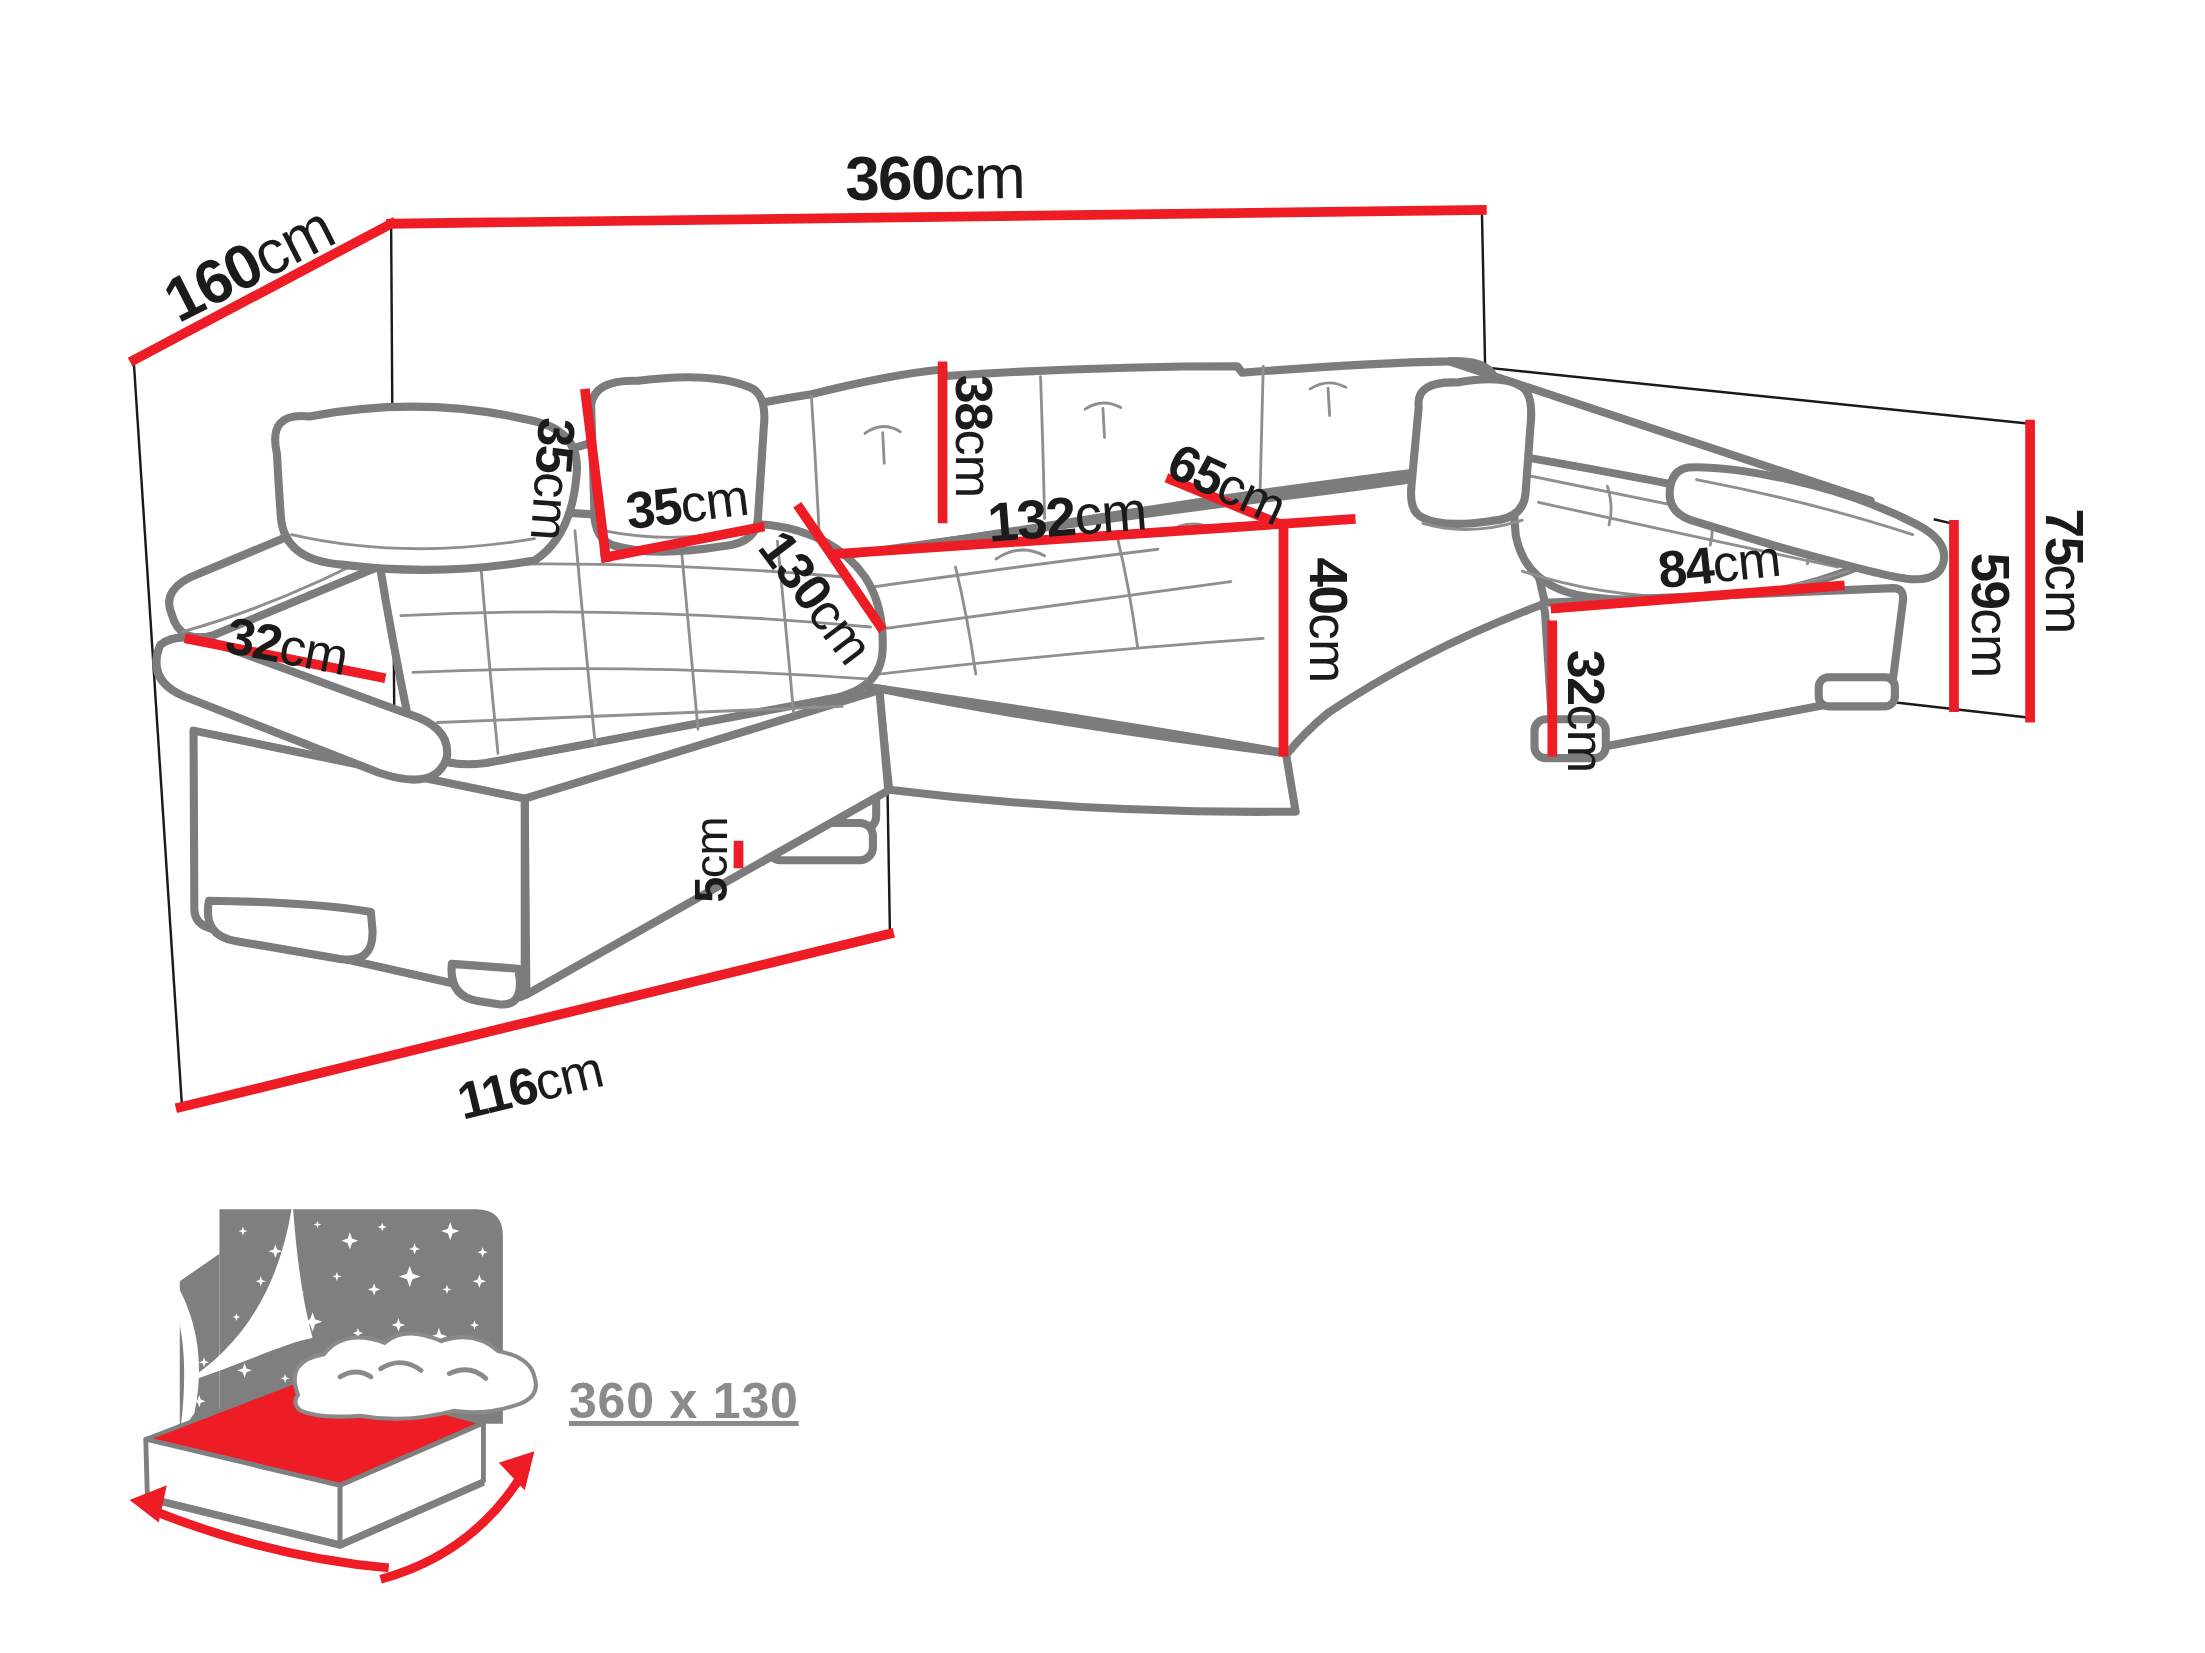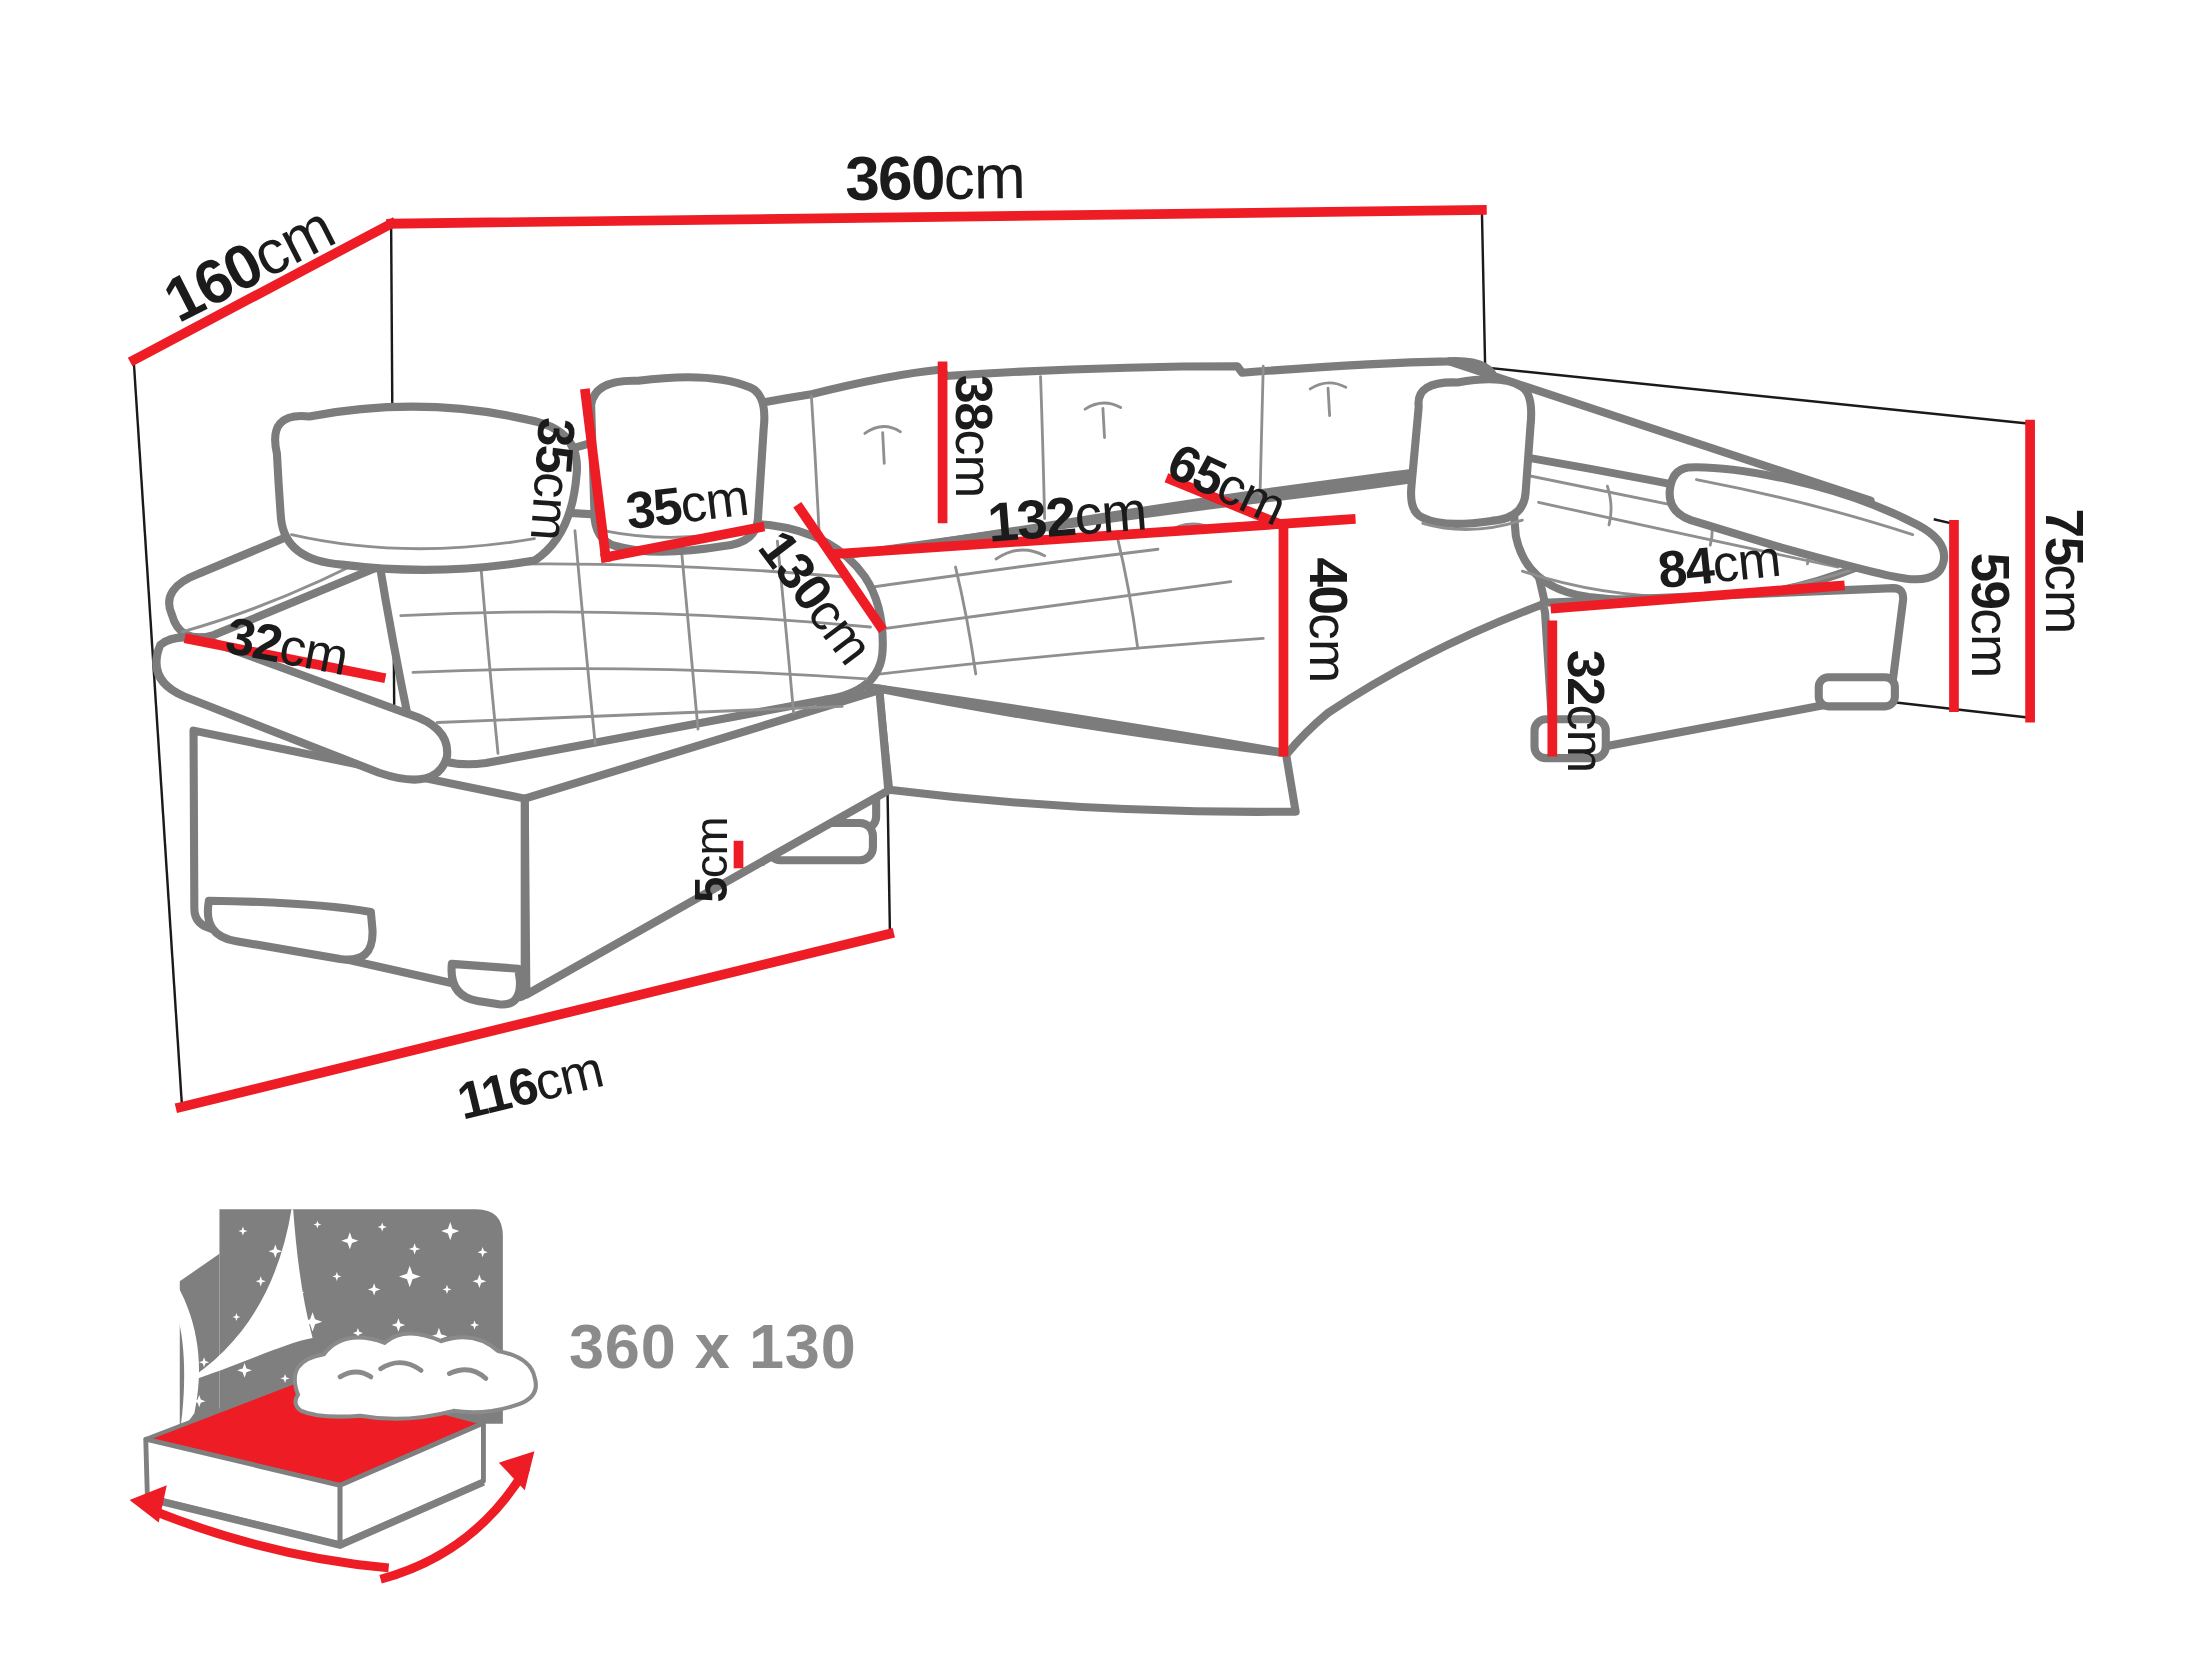--- a/index.html
+++ b/index.html
@@ -286,16 +286,16 @@
   </div>
 
   <div class="dim" style="left:710px;top:860px;font-size:47px;transform:translate(-50%,-50%) rotate(-90deg);">
     <span class="num">5</span><span class="unit">cm</span>
   </div>
 
   <div class="dim" style="left:530px;top:1085px;font-size:52px;transform:translate(-50%,-50%) rotate(-13.5deg);">
     <span class="num">116</span><span class="unit">cm</span>
   </div>
 
-  <div class="bed-size" style="left:569px;top:1315px;font-size:63px;">360 x 130</div>
+  <div class="bed-size" style="left:569px;top:1376px;font-size:50px;text-decoration:underline;">360 x 130</div>
 
 </div>
 
 
 </body></html>

